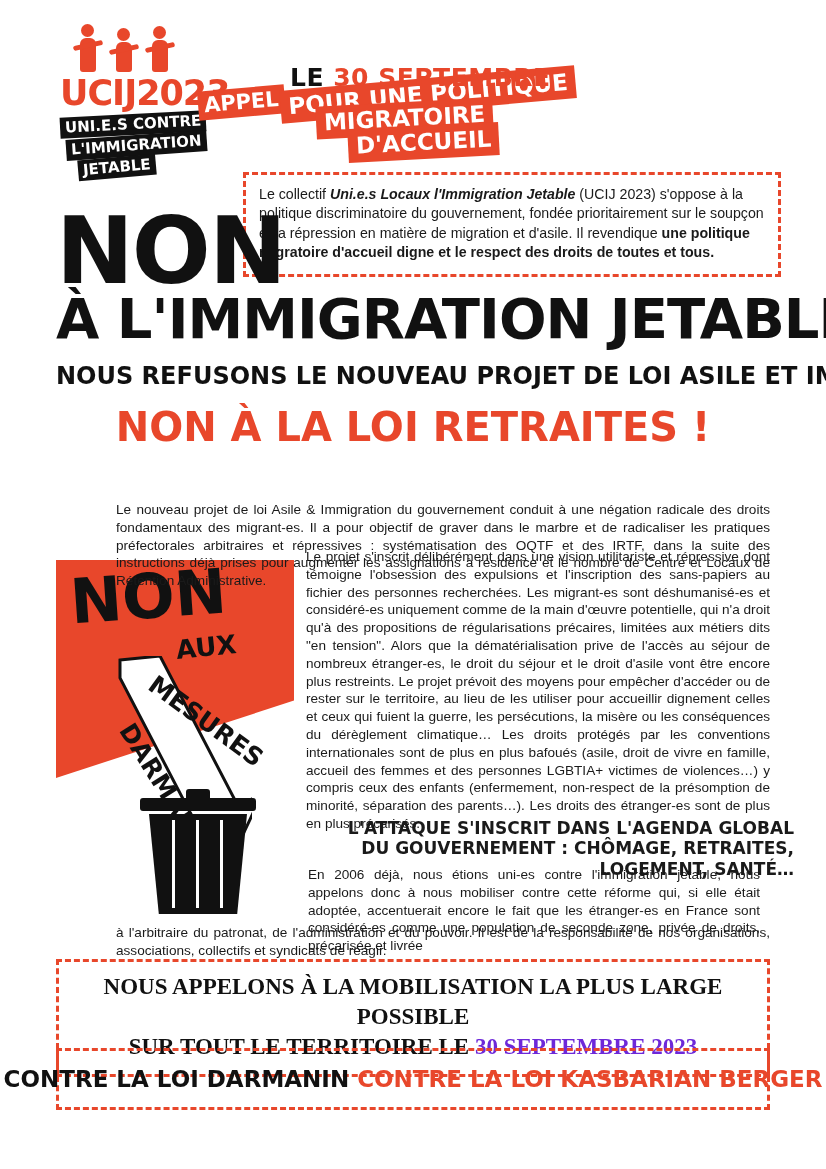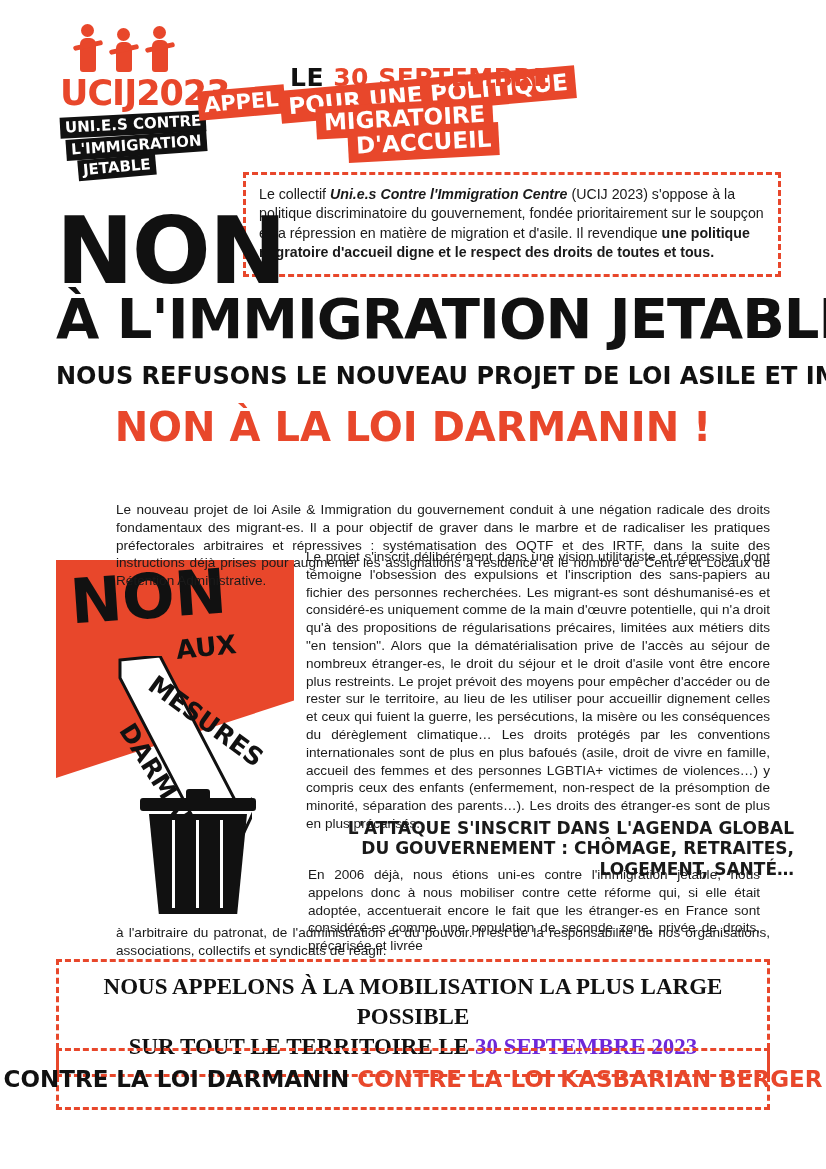--- a/index.html
+++ b/index.html
@@ -370,27 +370,27 @@
     <span class="banner b-migr">MIGRATOIRE</span>
     <span class="banner b-accueil">D'ACCUEIL</span>
   </div>
 
   <div class="mobil">
     <div><span>LE </span><span class="date-red">30 SEPTEMBRE</span></div>
   </div>
 </div>
 
 <div class="intro-box">
-  <p><span>Le collectif </span><em>Uni.e.s Contre l'Immigration Centre</em><span> (UCIJ 2023) s'oppose à la politique discriminatoire du gouvernement, fondée prioritairement sur le soupçon et la répression en matière de migration et d'asile. Il revendique </span><span class="bold">une politique migratoire d'accueil digne et le respect des droits de toutes et tous.</span></p>
+  <p><span>Le collectif </span><em>Uni.e.s Locaux l'Immigration Jetable</em><span> (UCIJ 2023) s'oppose à la politique discriminatoire du gouvernement, fondée prioritairement sur le soupçon et la répression en matière de migration et d'asile. Il revendique </span><span class="bold">une politique migratoire d'accueil digne et le respect des droits de toutes et tous.</span></p>
 </div>
 
 <div class="big-non">NON</div>
 <div class="big-line2">À L'IMMIGRATION JETABLE !</div>
 <div class="sub-refus">NOUS REFUSONS LE NOUVEAU PROJET DE LOI ASILE ET IMMIGRATION</div>
-<div class="darmanin">NON À LA LOI DARMANIN !</div>
+<div class="darmanin">NON À LA LOI RETRAITES !</div>
 
 <div class="illus">
   <div class="white-wedge"></div>
   <div class="non-txt">NON</div>
   <div class="aux-txt">AUX</div>
   <svg class="arrow" viewBox="0 0 150 210">
     <polygon points="18,4 58,0 136,150 160,138 128,206 64,176 92,164 18,22" fill="#ffffff" stroke="#111111" stroke-width="3"></polygon>
   </svg>
   <div class="mesures">MESURES</div>
   <div class="darm">DARMANIN</div>

